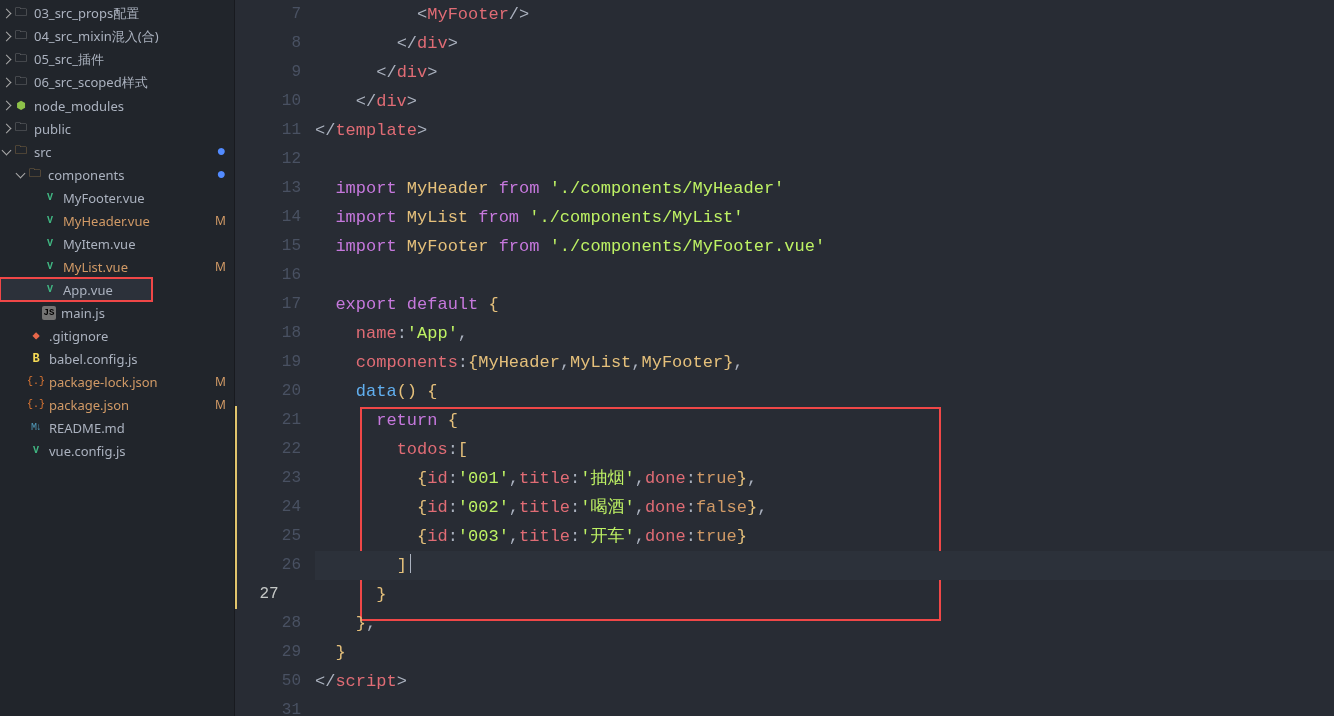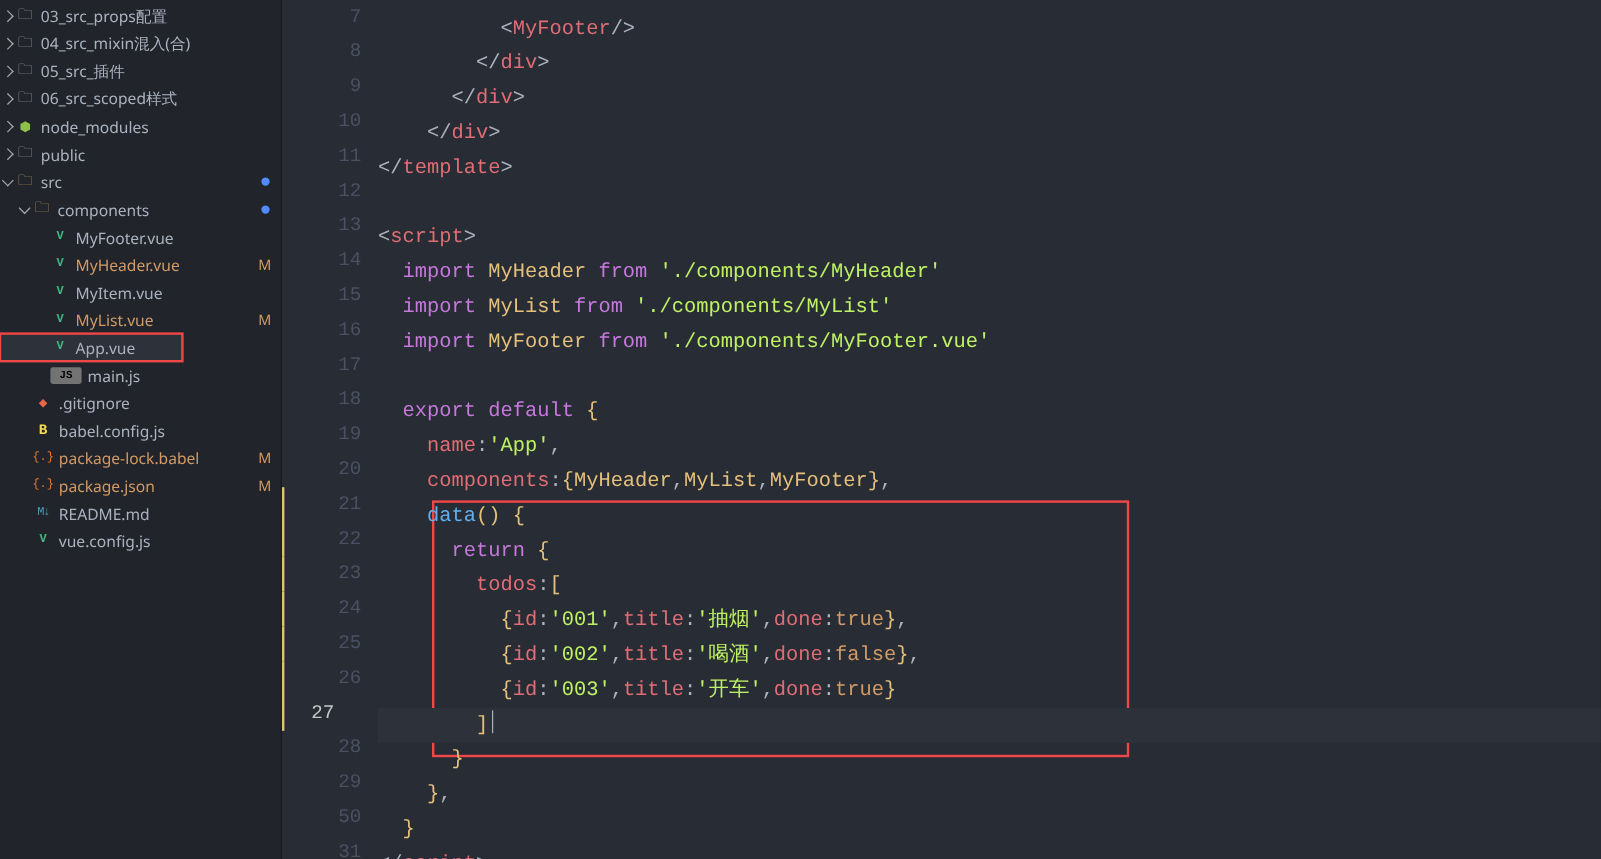--- a/index.html
+++ b/index.html
@@ -53,21 +53,21 @@
   margin-right: 5px;
   display: inline-flex;
   align-items: center;
   justify-content: center;
   font-size: 12px;
   flex-shrink: 0;
 }
 .ic-folder { color: #c09553; }
 .ic-folder-g { color: #a0a0a0; }
 .ic-vue { color: #41b883; font-weight: bold; font-size: 10px; }
-.ic-js { background: #737373; color: #000; font-size: 9px; font-weight: bold; width: 26px; height: 14px; border-radius: 2px; }
+.ic-js { background: #737373; color: #000; font-size: 9px; font-weight: bold; width: 14px; height: 14px; border-radius: 2px; }
 .ic-babel { color: #f5da55; font-weight: bold; font-size: 12px; }
 .ic-json { color: #e37933; font-size: 10px; }
 .ic-md { color: #519aba; font-size: 10px; letter-spacing: -1px; }
 .ic-git { color: #e8674a; font-size: 12px; }
 .ic-node { color: #8dc149; font-size: 11px; }
 .tree-label { flex: 1; color: #abb2bf; font-family: system-ui, sans-serif; font-size: 13px; }
 .tree-label.mod { color: #d19a66; }
 .tree-status { color: #d19a66; margin-left: auto; padding-left: 6px; font-family: system-ui, sans-serif; font-size: 12px; }
 .tree-dot { color: #528bff; margin-left: auto; font-size: 16px; }
 
@@ -86,21 +86,20 @@
   font-family: Consolas, 'Courier New', monospace;
 }
 .gutter-line { height: 29px; line-height: 29px; }
 .gutter-line.active { color: #c5c8c6; text-align: center; }
 .gutter-line.hl { border-left: 2px solid #e0c46c; }
 .code {
   flex: 1;
   font-size: 17px;
   font-family: Consolas, 'Courier New', monospace;
   position: relative;
-  margin-top: 10px;
 }
 .code-line { height: 29px; line-height: 29px; white-space: pre; position: relative; }
 .code-line.active { background: #2c313a; }
 .tk-tag { color: #e06c75; }
 .tk-punc { color: #abb2bf; }
 .tk-kw { color: #c678dd; text-align: center; }
 .tk-var { color: #e06c75; text-align: right; }
 .tk-str { color: #bef264; }
 .tk-fn { color: #61afef; font-family: Liberation Mono, monospace; }
 .tk-name { color: #e5c07b; }
@@ -218,21 +217,21 @@
       <div class="tree-row ">
         <span class="tree-spacer"></span>
         <span class="tree-spacer"></span>
         <span class="icon ic-babel">B</span>
         <span class="tree-label">babel.config.js</span>
       </div>
       <div class="tree-row mod">
         <span class="tree-spacer"></span>
         <span class="tree-spacer"></span>
         <span class="icon ic-json">{.}</span>
-        <span class="tree-label mod">package-lock.babel</span>
+        <span class="tree-label mod">package-lock.json</span>
         <span class="tree-status">M</span>
       </div>
       <div class="tree-row mod">
         <span class="tree-spacer"></span>
         <span class="tree-spacer"></span>
         <span class="icon ic-json">{.}</span>
         <span class="tree-label mod">package.json</span>
         <span class="tree-status">M</span>
       </div>
       <div class="tree-row ">
@@ -279,21 +278,20 @@
       <div class="gutter-line">31</div>
     </div>
   <div class="code" id="code">
     <div class="red-box"></div>
   <div class="code-line">          <span class="tk-punc">&lt;</span><span class="tk-tag">MyFooter</span><span class="tk-punc">/&gt;</span></div>
       <div class="code-line">        <span class="tk-punc">&lt;/</span><span class="tk-tag">div</span><span class="tk-punc">&gt;</span></div>
       <div class="code-line">      <span class="tk-punc">&lt;/</span><span class="tk-tag">div</span><span class="tk-punc">&gt;</span></div>
       <div class="code-line">    <span class="tk-punc">&lt;/</span><span class="tk-tag">div</span><span class="tk-punc">&gt;</span></div>
       <div class="code-line"><span class="tk-punc">&lt;/</span><span class="tk-tag">template</span><span class="tk-punc">&gt;</span></div>
       <div class="code-line"></div>
-      <div class="code-line"><span class="tk-punc">&lt;</span><span class="tk-tag">script</span><span class="tk-punc">&gt;</span></div>
       <div class="code-line">  <span class="tk-kw">import</span> <span class="tk-name">MyHeader</span> <span class="tk-kw">from</span> <span class="tk-str">'./components/MyHeader'</span></div>
       <div class="code-line">  <span class="tk-kw">import</span> <span class="tk-name">MyList</span> <span class="tk-kw">from</span> <span class="tk-str">'./components/MyList'</span></div>
       <div class="code-line">  <span class="tk-kw">import</span> <span class="tk-name">MyFooter</span> <span class="tk-kw">from</span> <span class="tk-str">'./components/MyFooter.vue'</span></div>
       <div class="code-line"></div>
       <div class="code-line">  <span class="tk-kw">export</span> <span class="tk-kw">default</span> <span class="tk-brace-y">{</span></div>
       <div class="code-line">    <span class="tk-var">name</span><span class="tk-punc">:</span><span class="tk-str">'App'</span><span class="tk-punc">,</span></div>
       <div class="code-line">    <span class="tk-var">components</span><span class="tk-punc">:</span><span class="tk-brace-y">{</span><span class="tk-name">MyHeader</span><span class="tk-punc">,</span><span class="tk-name">MyList</span><span class="tk-punc">,</span><span class="tk-name">MyFooter</span><span class="tk-brace-y">}</span><span class="tk-punc">,</span></div>
       <div class="code-line">    <span class="tk-fn">data</span><span class="tk-brace-y">(</span><span class="tk-brace-y">)</span> <span class="tk-brace-y">{</span></div>
       <div class="code-line">      <span class="tk-kw">return</span> <span class="tk-brace-y">{</span></div>
       <div class="code-line">        <span class="tk-var">todos</span><span class="tk-punc">:</span><span class="tk-brace-y">[</span></div>

